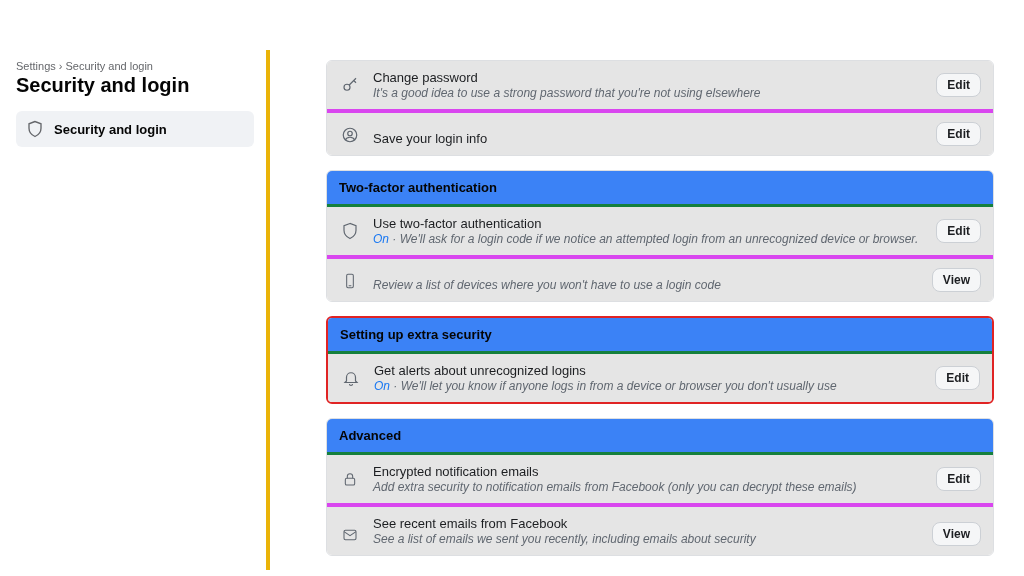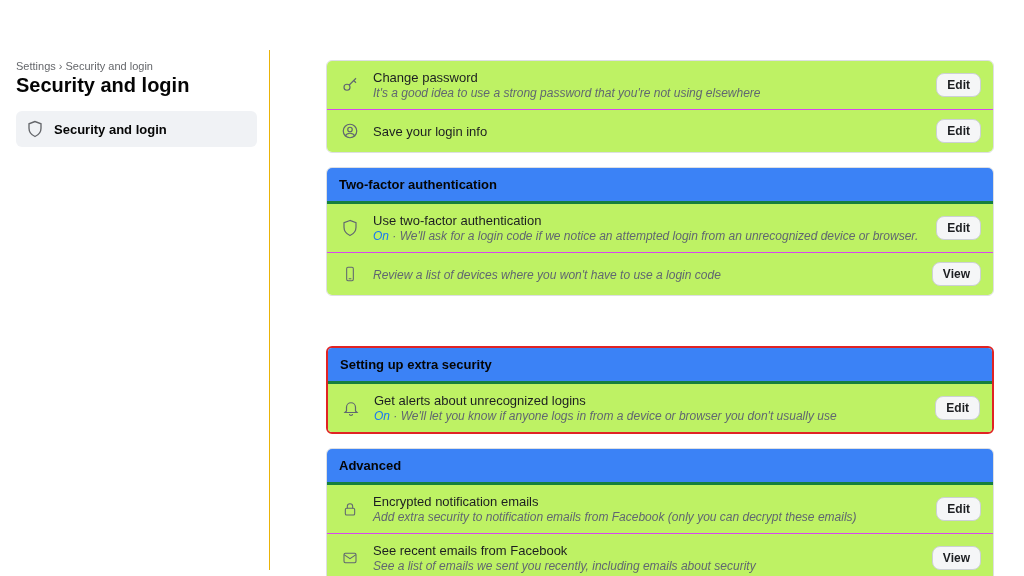--- a/index.html
+++ b/index.html
@@ -12,21 +12,21 @@
       height: 576px;
       overflow: hidden;
     }
     .page {
       display: flex;
       padding-top: 50px;
     }
     .sidebar {
       width: 270px;
       padding: 10px 12px 10px 16px;
-      border-right: 1px solid #eab308;
+      border-right: 4px solid #eab308;
       height: 520px;
     }
     .breadcrumb {
       font-size: 11px;
       color: #65676b;
       margin-bottom: 2px;
     }
     .page-title {
       font-size: 20px;
       font-weight: 700;
@@ -53,39 +53,38 @@
       gap: 14px;
     }
 
     .section {
       border: 1px solid #dddfe2;
       border-radius: 6px;
       overflow: hidden;
     }
     .section.highlighted {
       border: 2.5px solid #e02424;
-      margin-top: 36px;
     }
     .section-header {
       padding: 9px 12px;
       font-size: 13px;
       font-weight: 700;
       color: #050505;
       background: #3b82f6;
       border-bottom: 3px solid #15803d;
     }
 
     .row {
       display: flex;
       align-items: center;
       padding: 9px 12px;
       gap: 12px;
-      background: #bef264;
-    }
-    .row + .row { border-top: 1px solid #d946ef; }
+      background: #e5e5e5;
+    }
+    .row + .row { border-top: 4px solid #d946ef; align-items: flex-end; }
     .row .icon {
       width: 22px; height: 22px;
       flex: 0 0 22px;
       display:flex; align-items:center; justify-content:center;
       color: #606770;
     }
     .row .content { flex: 1; min-width: 0; }
     .row .title {
       font-size: 13px;
       color: #1c1e21;

